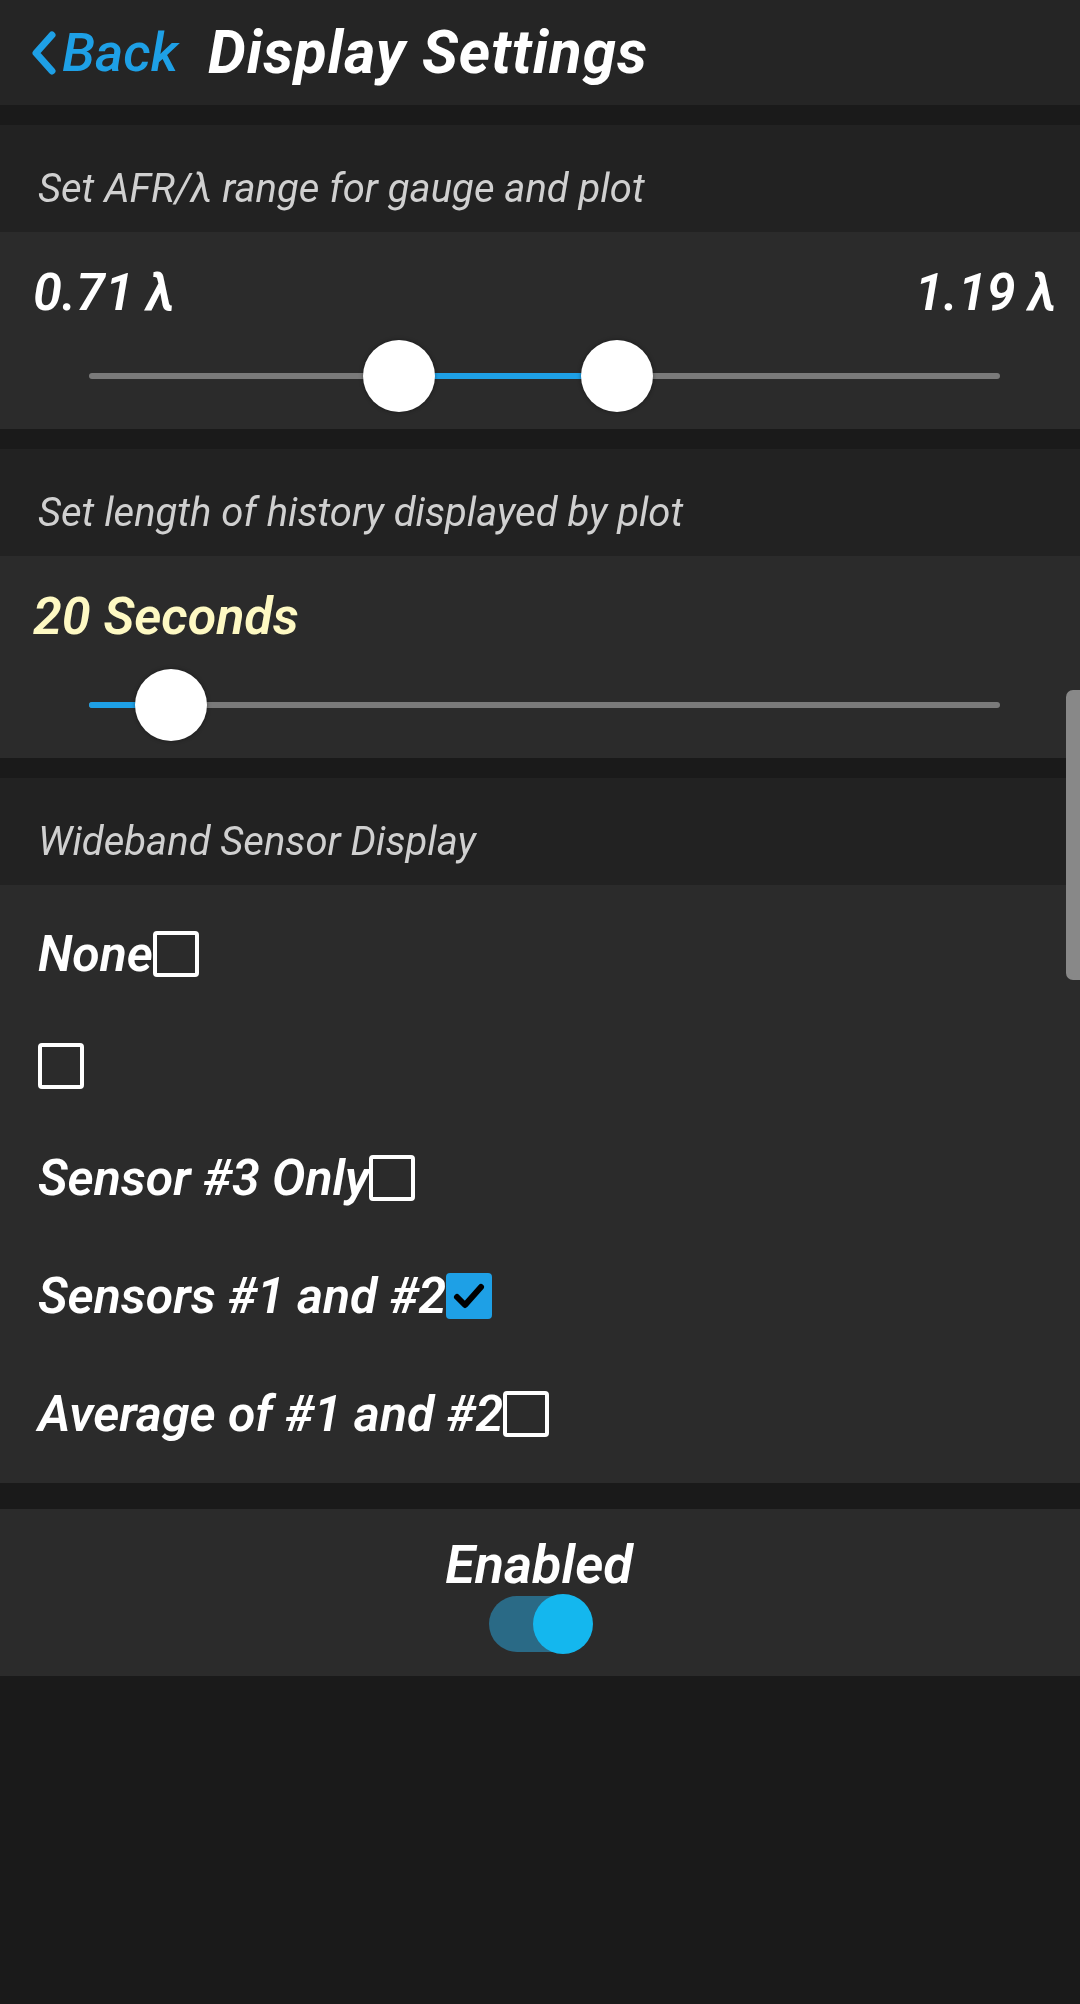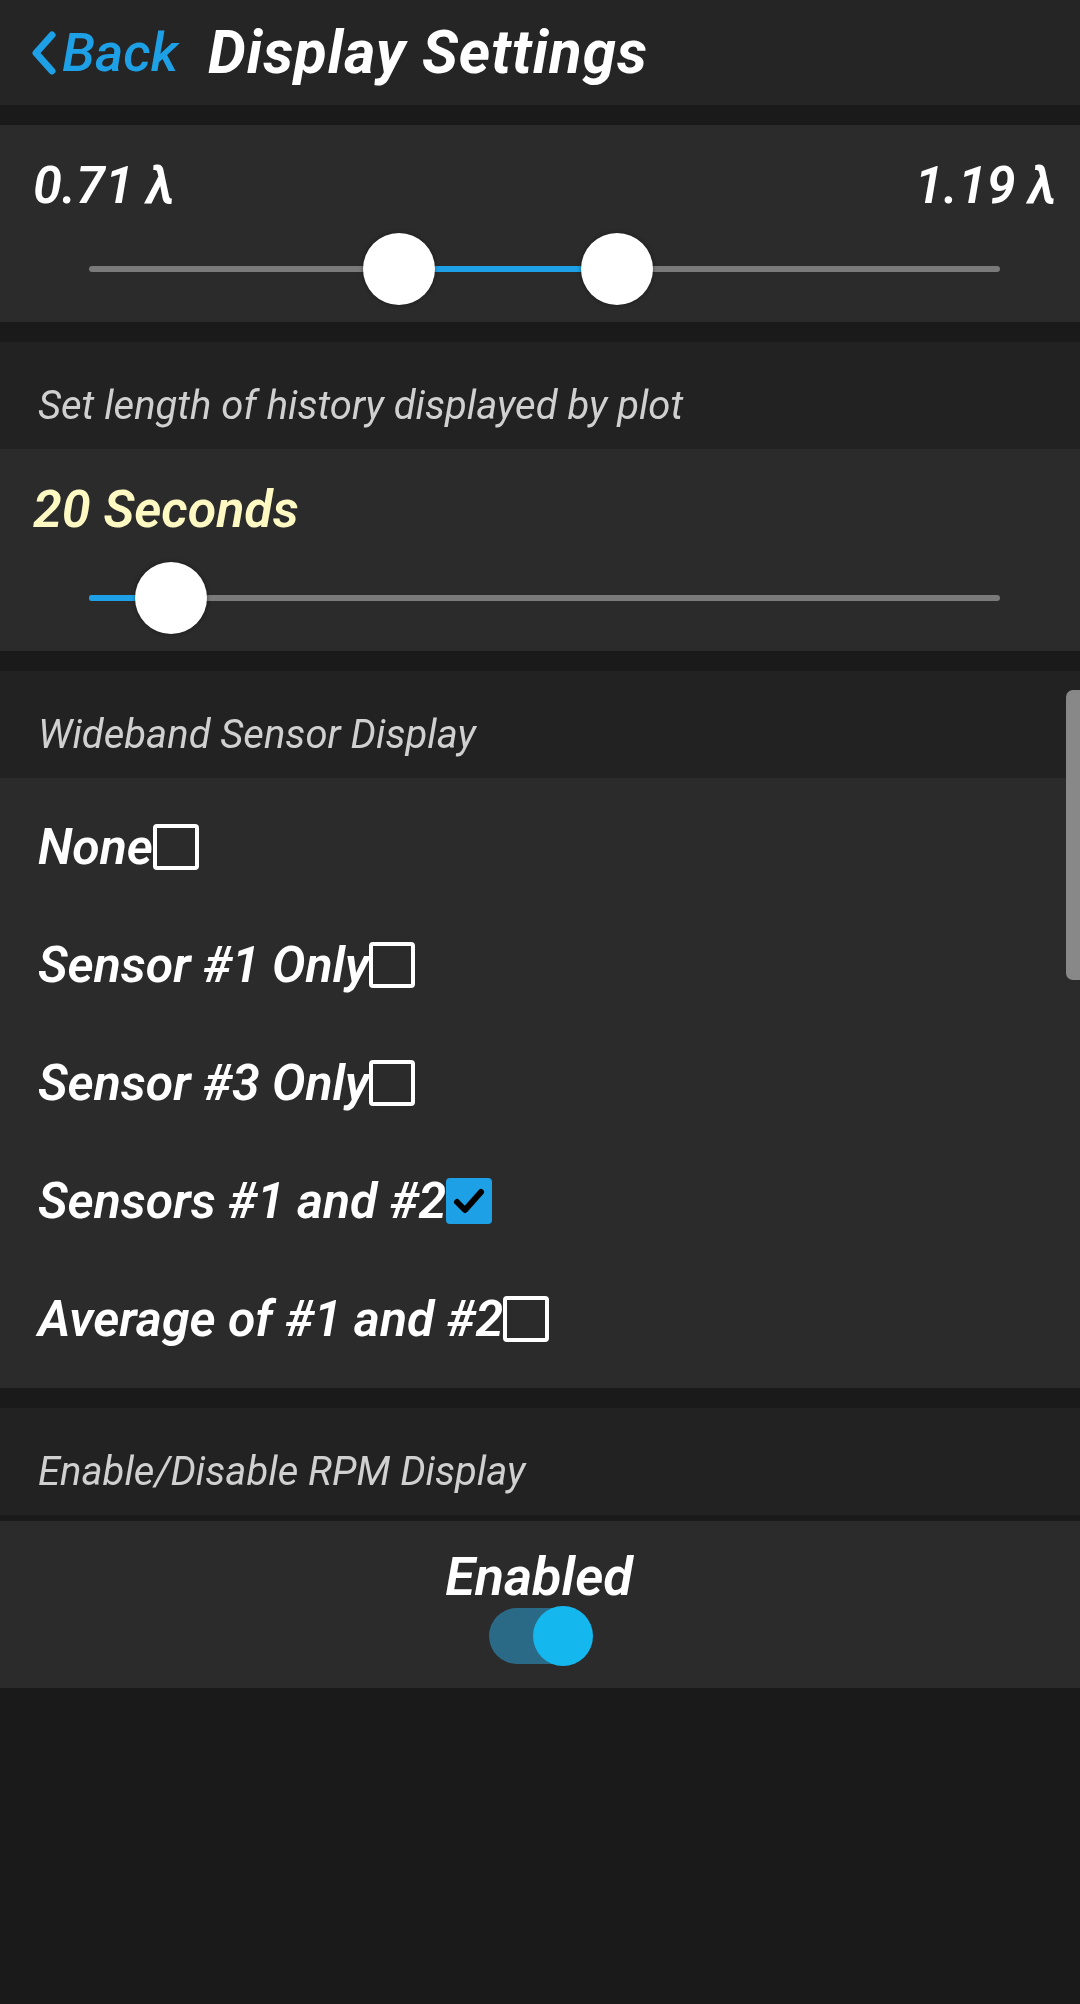--- a/index.html
+++ b/index.html
@@ -207,20 +207,21 @@
             <path d="M22 4 L6 22 L22 40" stroke="#1ea0e6" stroke-width="7" fill="none" stroke-linecap="round" stroke-linejoin="round"></path>
           </svg>
       </span>
       <span>Back</span>
     </div>
     <div class="page-title">Display Settings</div>
   </div>
 
   <div class="gap"></div>
 
+  <div class="section-header">Set AFR/λ range for gauge and plot</div>
   <div class="section-body">
     <div class="range-values">
       <div class="range-val">0.71 λ</div>
       <div class="range-val">1.19 λ</div>
     </div>
     <div class="range-slider-wrap">
       <div class="range-track">
         <div class="range-fill" id="afr-fill" style="left: 34%; width: 24%;"></div>
         <div class="range-thumb" id="afr-thumb-low" style="left: 34%;"></div>
         <div class="range-thumb" id="afr-thumb-high" style="left: 58%;"></div>
@@ -243,21 +244,20 @@
 
   <div class="gap"></div>
 
   <div class="section-header">Wideband Sensor Display</div>
   <div class="section-body" id="wideband-list" style="padding:10px 0;">
       <div class="check-row">
         <div class="check-label">None</div>
         <div class="checkbox"></div>
       </div>
       <div class="check-row">
-        <div class="check-label">Sensor #1 Only</div>
         <div class="checkbox"></div>
       </div>
       <div class="check-row">
         <div class="check-label">Sensor #3 Only</div>
         <div class="checkbox"></div>
       </div>
       <div class="check-row">
         <div class="check-label">Sensors #1 and #2</div>
         <div class="checkbox checked">
           <svg width="34" height="34" viewBox="0 0 34 34">
@@ -266,21 +266,20 @@
         </div>
       </div>
       <div class="check-row">
         <div class="check-label">Average of #1 and #2</div>
         <div class="checkbox"></div>
       </div>
     </div>
 
   <div class="gap"></div>
 
-  <div class="section-header">Enable/Disable RPM Display</div>
   <div class="gap-small"></div>
   <div class="toggle-row">
     <div class="toggle-label">Enabled</div>
     <div class="toggle">
       <div class="toggle-knob"></div>
     </div>
   </div>
 
   <div class="scrollbar"></div>
 

